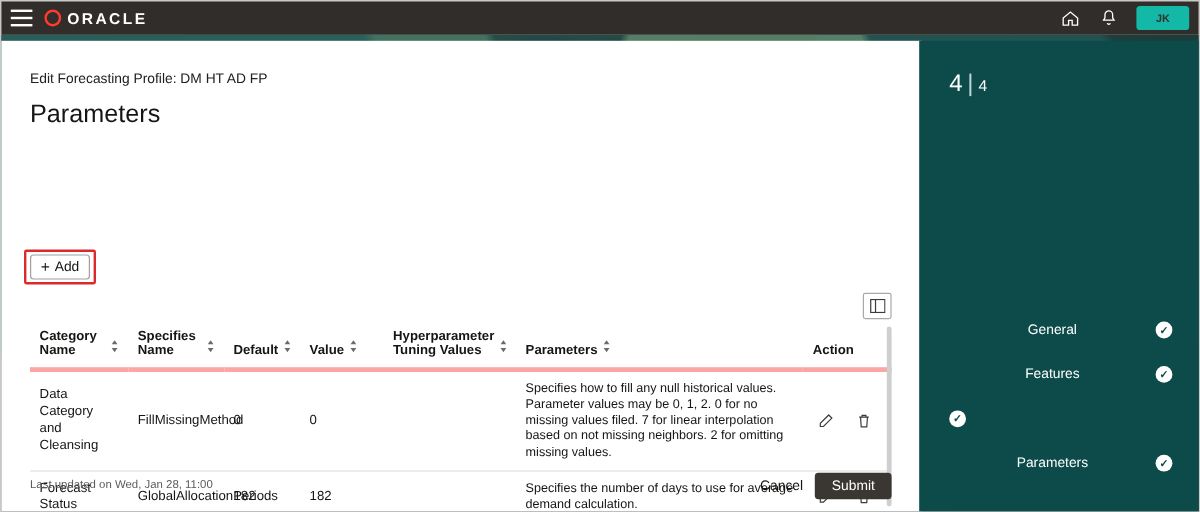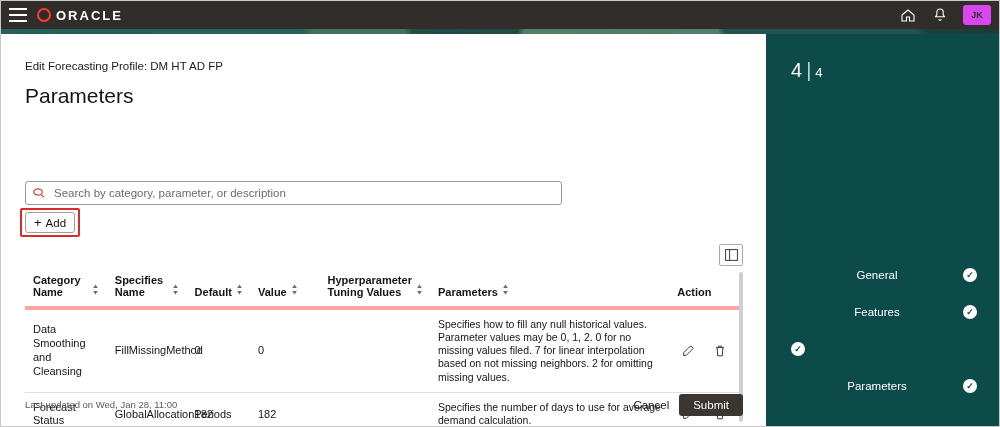--- a/index.html
+++ b/index.html
@@ -60,22 +60,22 @@
   .topbar-right {
     margin-left: auto;
     display: flex; align-items: center; gap: 14px;
   }
   .ico-btn {
     width: 18px; height: 18px; display: inline-flex; align-items: center; justify-content: center;
     cursor: pointer;
   }
   .ico-btn svg { display: block; }
   .avatar {
-    width: 28px; height: 20px; border-radius: 3px;
-    background: #d946ef; color: #31302e;
+    width: 44px; height: 20px; border-radius: 3px;
+    background: #14b8a6; color: #31302e;
     font-size: 9px; display: flex; align-items: center; justify-content: center;
     font-weight: bold; cursor: pointer;
   }
 
   
   .banner {
     position: absolute;
     top: 28px; left: 0;
     width: 1000px; height: 399px;
     background:
@@ -306,29 +306,20 @@
     </div>
   </div>
 
   <div class="banner"></div>
 
   <div class="content">
 
     <div class="breadcrumb">Edit Forecasting Profile: DM HT AD FP</div>
     <h1 class="page-title">Parameters</h1>
 
-    <div class="search-wrap">
-      <span class="search-icon">
-        <svg width="14" height="14" viewBox="0 0 14 14">
-            <ellipse cx="6" cy="6" rx="4.2" ry="3.2" fill="none" stroke="#c74634" stroke-width="1.2"></ellipse>
-            <line x1="9" y1="8.6" x2="12" y2="11" stroke="#c74634" stroke-width="1.2"></line>
-          </svg>
-      </span>
-      <input class="search-input" type="text" placeholder="Search by category, parameter, or description" style="">
-    </div>
 
     <div class="add-highlight"></div>
     <button class="add-btn">
       <span class="plus-icon">+</span>
       <span>Add</span>
     </button>
 
     <div class="table-area">
       <div class="table-toolbar">
         <span class="columns-btn">
@@ -419,21 +410,21 @@
             </th>
             <th>
               <div class="th-inner">
                 <span>Action</span>
               </div>
             </th>
           </tr>
         </thead>
         <tbody>
           <tr>
-            <td>Data Smoothing and Cleansing</td>
+            <td>Data Category and Cleansing</td>
             <td>FillMissingMethod</td>
             <td>0</td>
             <td>0</td>
             <td></td>
             <td class="desc-cell">Specifies how to fill any null historical values. Parameter values may be 0, 1, 2. 0 for no missing values filed. 7 for linear interpolation based on not missing neighbors. 2 for omitting missing values.</td>
             <td>
               <div class="action-cell">
                 <span class="icon-act">
                   <svg width="14" height="14" viewBox="0 0 14 14">
                       <path d="M9.6 1.8l2.6 2.6-7 7H2.6V8.8z" fill="none" stroke="#3b3b3b" stroke-width="1"></path>

